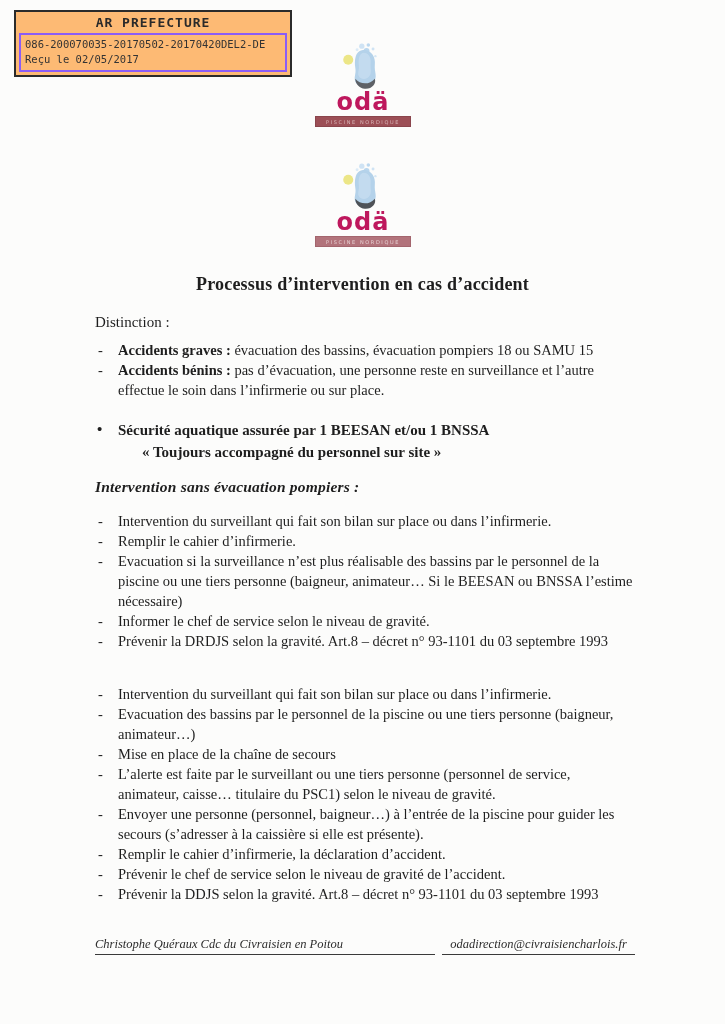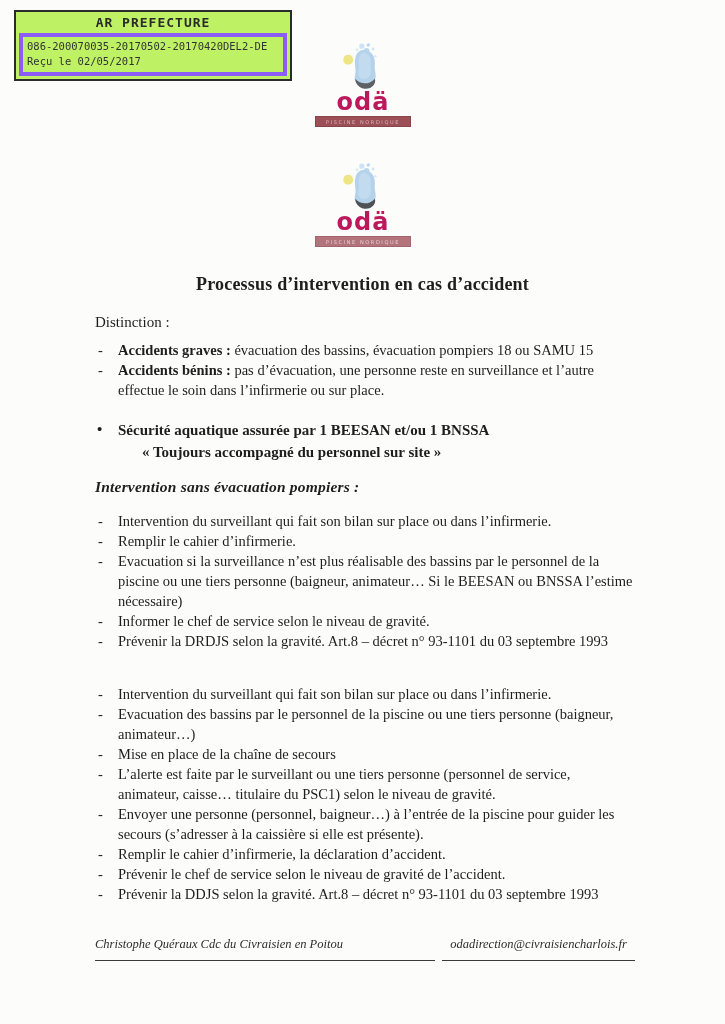--- a/index.html
+++ b/index.html
@@ -15,33 +15,33 @@
     background: #fcfcfb;
     color: #1e1e1e;
     overflow: hidden;
   }
 
   
   .stamp {
     position: absolute; left: 14px; top: 10px;
     width: 278px;
     border: 2px solid #2b2b2b;
-    background: #bef264;
+    background: #fdba74;
     font-family: "DejaVu Sans Mono", monospace;
     padding: 2px 3px 3px 3px;
   }
   .stamp-title {
     text-align: center;
     font-size: 13px; font-weight: bold;
     letter-spacing: 1px;
     color: #2a2a2a;
     padding: 1px 0 3px 0;
   }
   .stamp-inner {
-    border: 4px solid #8b5cf6;
+    border: 2px solid #8b5cf6;
     padding: 2px 4px 3px 4px;
     font-size: 10.5px;
     line-height: 15px;
     color: #333;
     white-space: nowrap;
   }
 
   
   .logo {
     position: absolute;
@@ -124,21 +124,21 @@
     position: absolute; left: 95px; top: 937px; width: 540px;
     font-style: italic;
     font-size: 12.5px;
     color: #2c2c2c;
     display: flex;
   }
   .footer-left {
     display: inline-block;
     width: 340px;
     border-bottom: 1px solid #3a3a3a;
-    padding-bottom: 8px;
+    padding-bottom: 2px;
   }
   .footer-right {
     display: inline-block;
     margin-left: 7px;
     width: 193px;
     border-bottom: 1px solid #3a3a3a;
     padding-bottom: 2px;
     text-align: center;
   }
 </style>

